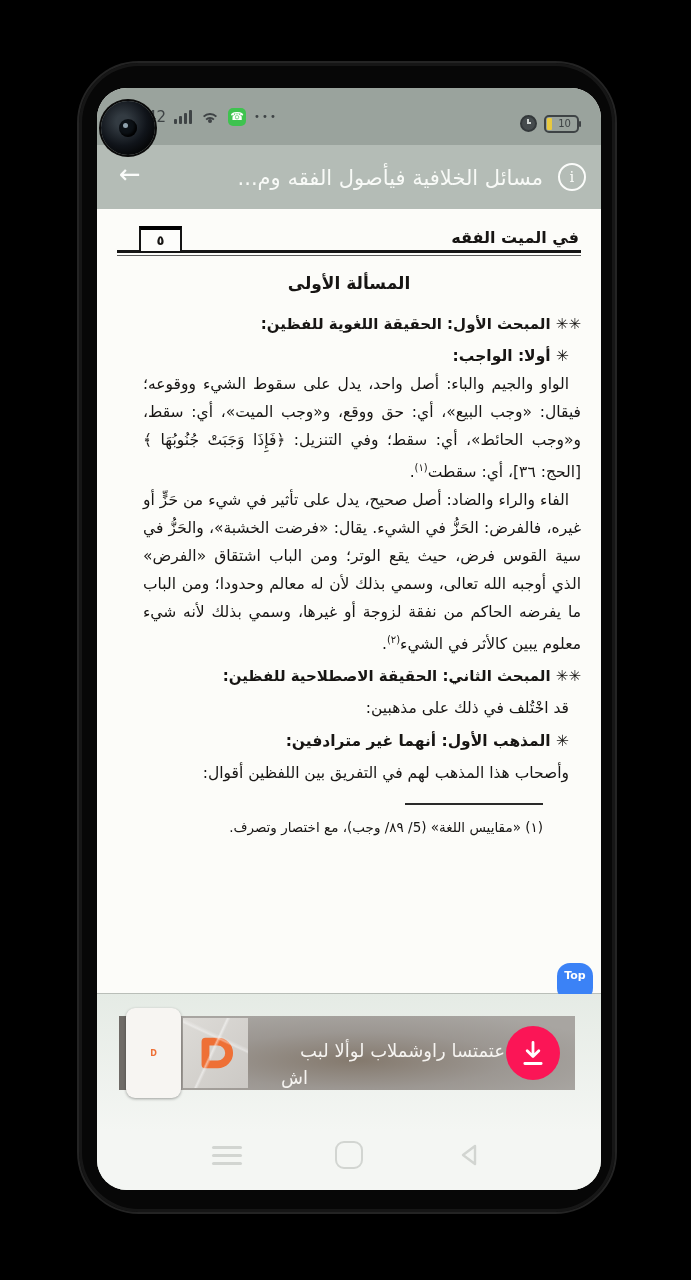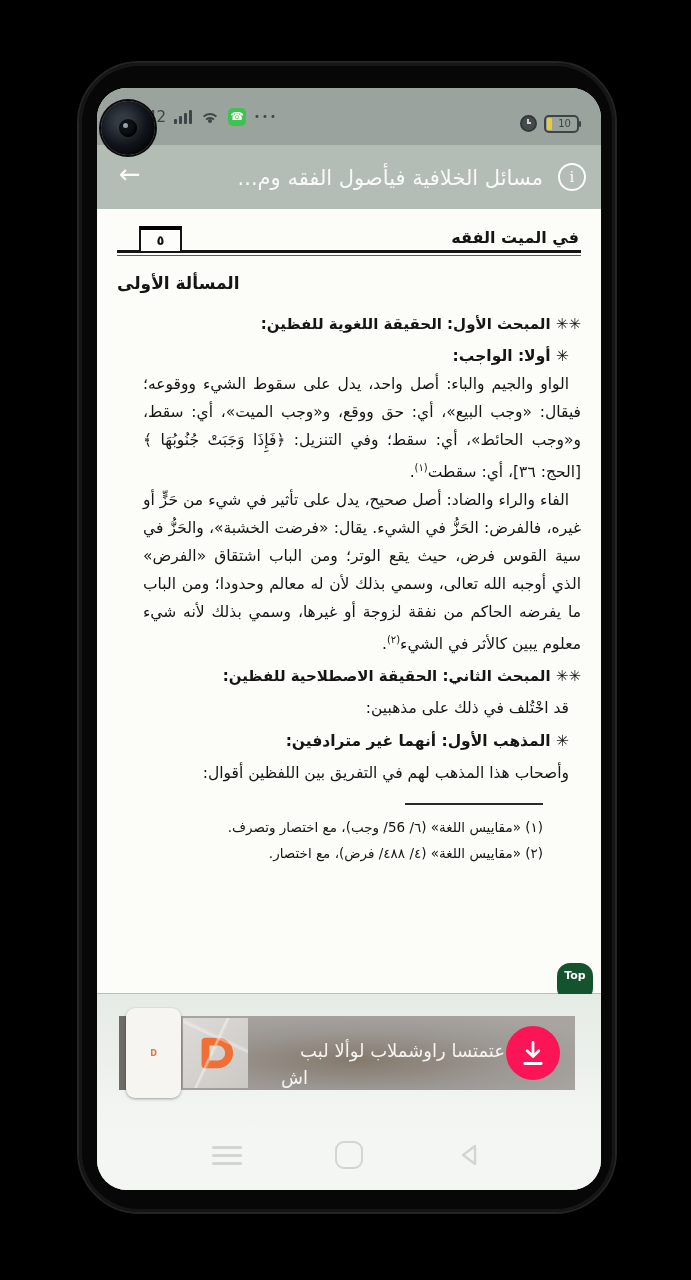--- a/index.html
+++ b/index.html
@@ -55,31 +55,31 @@
 
   
   .page { position:absolute; top:121px; left:0; width:504px; height:785px; background:#fcfcf9;
           padding:0 20px; direction:rtl; color:#171513; border-bottom:1px solid #b9beb8; }
   .page-head { position:relative; margin-top:14px; height:30px; border-bottom:3px solid #161616; }
   .rule2 { height:1px; background:#5a5a5a; margin-top:2px; }
   .run-head { position:absolute; right:2px; bottom:3px; font-weight:bold; font-size:16px; }
   .page-num-box { position:absolute; left:22px; bottom:-3px; width:43px; height:27px; background:#fdfdfb;
                   border:2px solid #141414; border-top:4px solid #000; text-align:center;
                   font-size:13px; line-height:21px; font-weight:bold; }
-  .h1 { text-align:left; font-weight:bold; font-size:17px; margin-top:17px; }
+  .h1 { text-align:center; font-weight:bold; font-size:17px; margin-top:17px; }
   .h2 { text-align:center; font-weight:bold; font-size:20px; margin-top:13px; }
   .doc-blocks { margin-top:13px; font-size:15.5px; line-height:28px; text-align:justify;margin-left:26px; }
   .doc-block { }
   .blk-subhead2 { font-weight:bold; font-size:15px; }
   .blk-subhead { font-weight:bold; padding-right:12px; }
   .blk-para { text-indent:12px; }
   .fnref { font-size:10px; }
   .fn-sep { width:138px; height:2px; background:#2a2a2a; margin:16px 38px 9px 0; }
   .footnote { font-size:13.5px; line-height:26px; margin:0 38px 0 40px; text-align:right; }
-  .top-btn { position:absolute; right:8px; top:754px; width:36px; height:38px; background:#14532d;
+  .top-btn { position:absolute; right:8px; top:754px; width:36px; height:38px; background:#3b82f6;
              border-radius:13px; color:#fff; font-size:11px; font-weight:bold; text-align:center;
              line-height:26px; direction:ltr; }
 
   
   .bottom-area { position:absolute; top:906px; left:0; width:504px; height:196px;
                  background:linear-gradient(#e5ebe5, #f4f6f3 70%); }
   .ad-banner { position:absolute; left:22px; top:22px; width:456px; height:74px;
                background:radial-gradient(ellipse at 52% 60%, #84796d 0%, #9c9792 45%, #a8a5a1 80%); }
   .ad-strip { position:absolute; left:0; top:0; width:8px; height:74px; background:#6f6b67; }
   .ad-phone { position:absolute; left:7px; top:-8px; width:55px; height:90px; background:#f7f5f2;
@@ -173,23 +173,22 @@
           <div class="doc-block blk-para"><span>قد اخْتُلف في ذلك على مذهبين:</span><sup class="fnref"></sup><span></span></div>
 
           <div class="doc-block blk-subhead"><span>✳ المذهب الأول: أنهما غير مترادفين:</span><sup class="fnref"></sup><span></span></div>
 
           <div class="doc-block blk-para"><span>وأصحاب هذا المذهب لهم في التفريق بين اللفظين أقوال:</span><sup class="fnref"></sup><span></span></div>
         </div>
 
       <div class="fn-sep"></div>
       <div class="footnotes">
 
-          <div class="footnote">(١) «مقاييس اللغة» (٦/ 56/ وجب)، مع اختصار وتصرف.</div>
-
-          <div class="footnote">(٢) «مقاييس اللغة» (٤/ ٤٨٨/ فرض)، مع اختصار.</div>
+          <div class="footnote">(١) «مقاييس اللغة» (5/ ٨٩/ وجب)، مع اختصار وتصرف.</div>
+
         </div>
 
       <div class="top-btn">Top</div>
     </div>
 
     <div class="bottom-area">
       <div class="ad-banner">
         <div class="ad-strip"></div>
         <div class="ad-phone">
           <span class="mini-logo">D</span>

